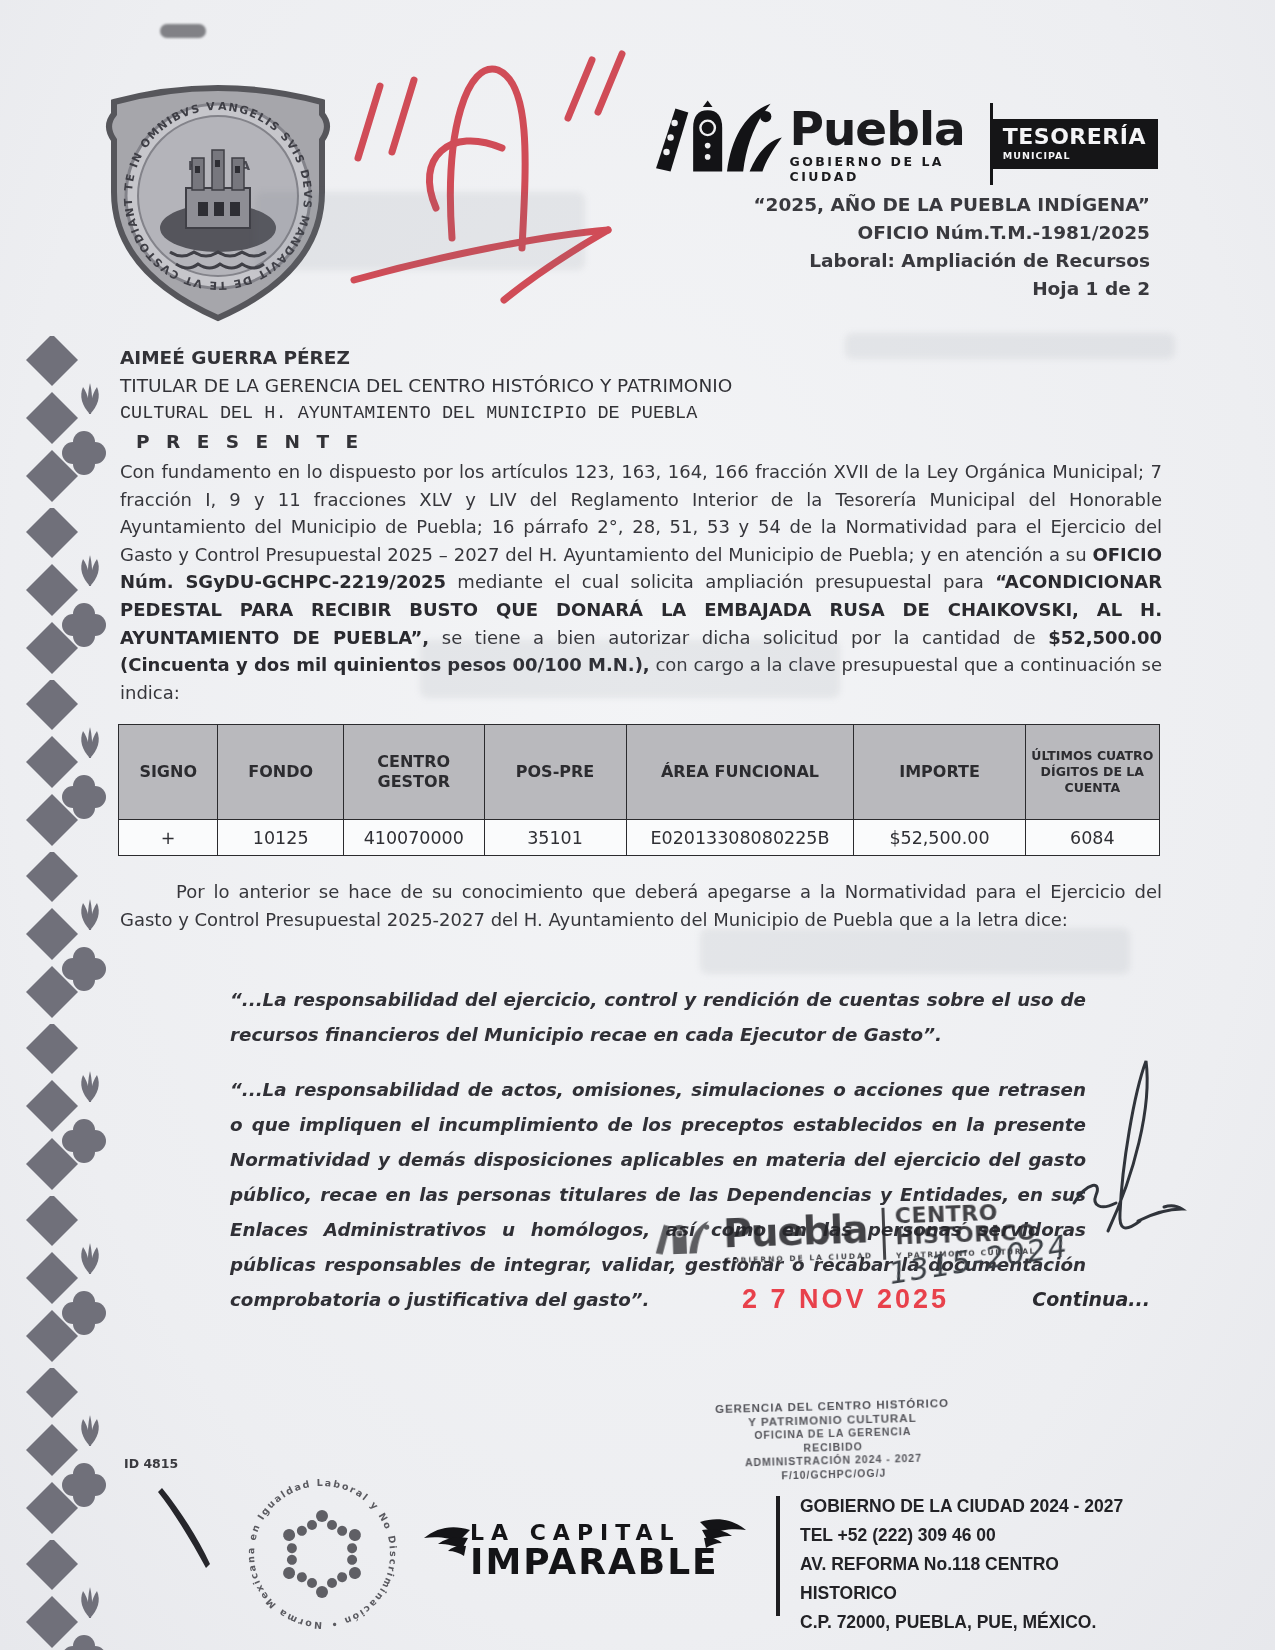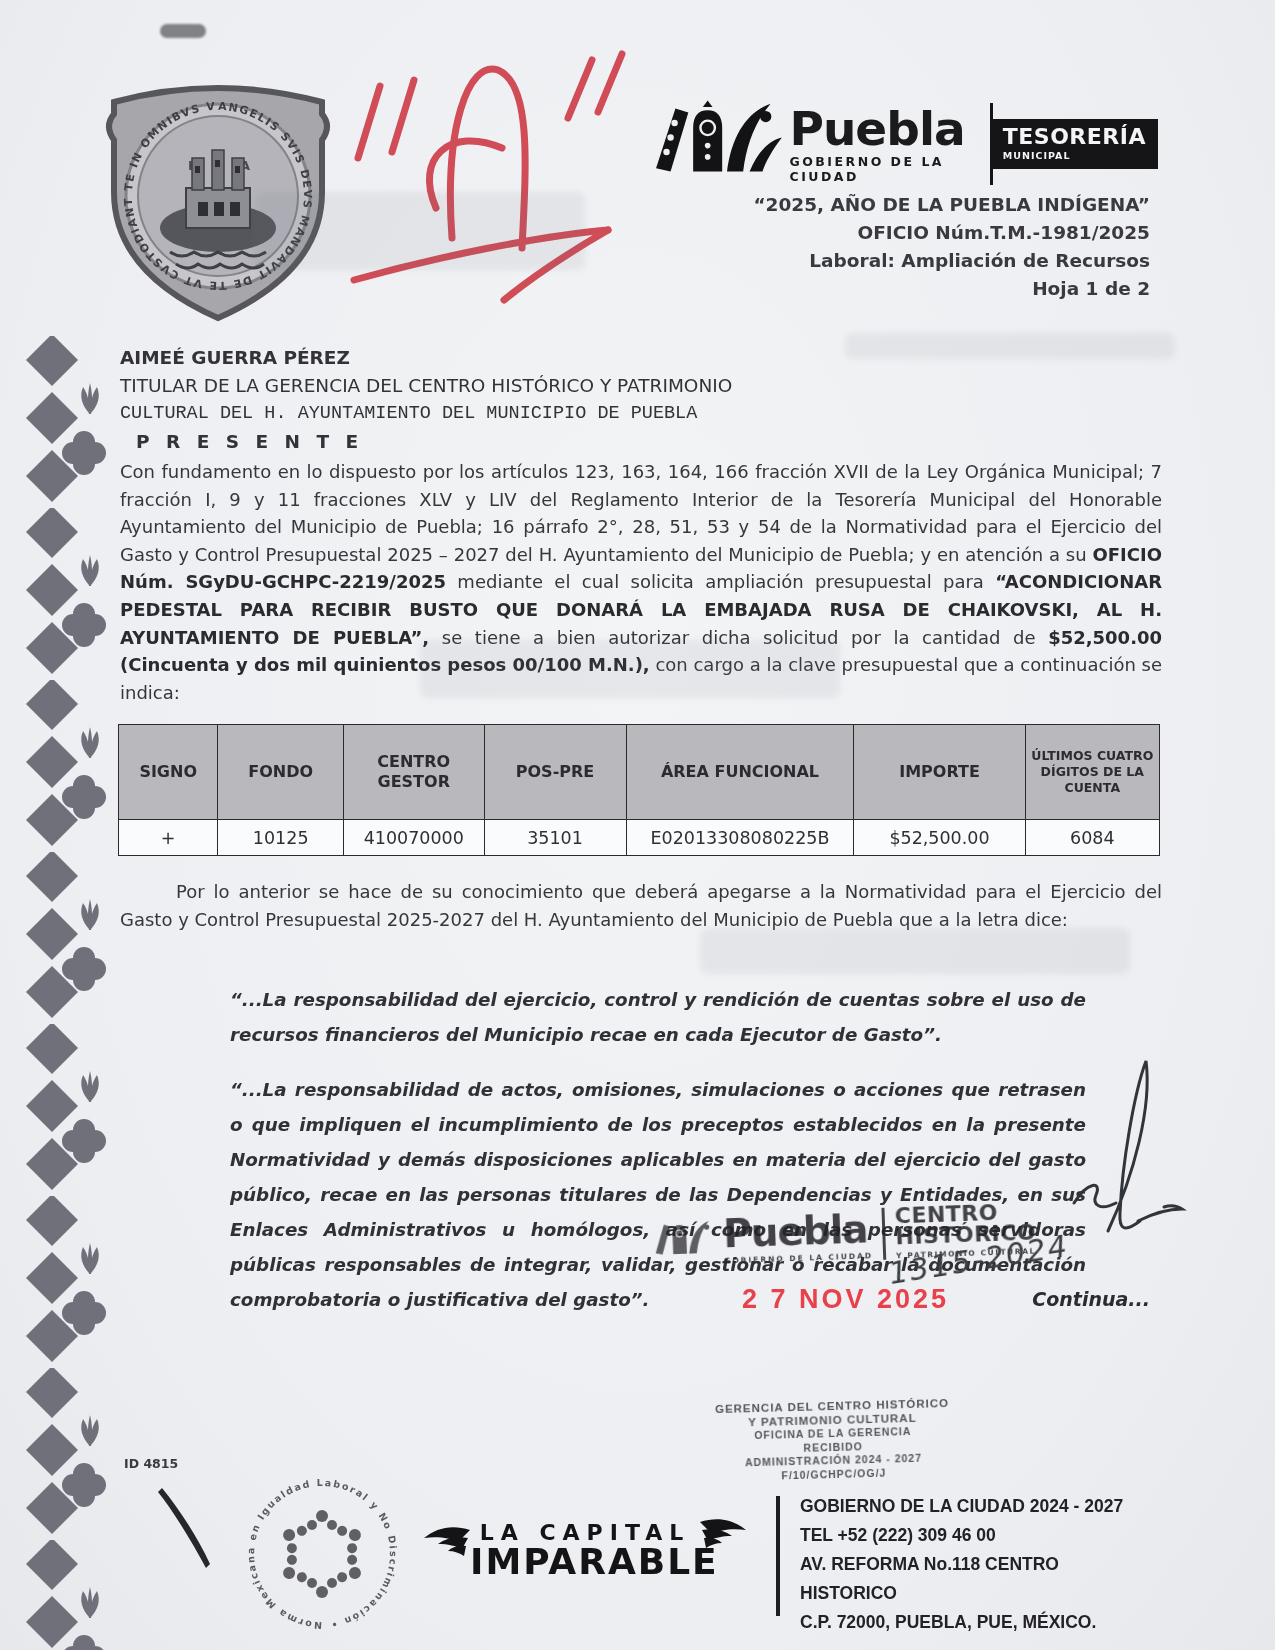--- a/index.html
+++ b/index.html
@@ -43,21 +43,21 @@
   #date-stamp{left:742px;top:1284px;font-size:27px;font-weight:700;letter-spacing:3px;color:#e8414b;filter:blur(.3px);font-family:"Liberation Sans",sans-serif;}
   #folio-hw{left:888px;top:1242px;font-size:30px;color:#3a3f45;transform:rotate(-9deg);font-style:italic;letter-spacing:2px;filter:blur(.2px);}
   #continua{left:1000px;top:1288px;width:150px;text-align:right;font-weight:700;font-style:italic;font-size:19px;color:#2b2b30;}
   #rx-stamp{left:688px;top:1400px;width:290px;transform:rotate(-1.5deg);text-align:center;color:#55555b;filter:blur(.25px);font-family:"Liberation Sans",sans-serif;}
   #rx-stamp .rx-line{font-size:11.5px;font-weight:700;letter-spacing:1px;line-height:13.5px;}
   #rx-stamp .rx-line:nth-child(n+3){font-size:10.5px;}
   
   #addr-bar{left:776px;top:1496px;width:4px;height:120px;background:#1d1d20;}
   #addr{left:800px;top:1492px;width:360px;font-family:"Liberation Sans",sans-serif;font-weight:700;font-size:17.5px;line-height:29px;color:#222226;}
   #doc-id{left:124px;top:1456px;font-size:12.5px;font-weight:700;color:#3a3a3f;}
-  #capital{left:470px;top:1520px;width:230px;text-align:center;color:#141417;}
+  #capital{left:470px;top:1520px;width:230px;text-align:left;color:#141417;}
   #capital .l1{font-size:22px;font-weight:800;letter-spacing:7px;}
   #capital .l2{font-size:36px;font-weight:800;letter-spacing:2px;margin-top:-4px;}
   
   .smudge{background:rgba(110,116,130,.10);filter:blur(3px);border-radius:8px;}
   svg{display:block;}
 </style>
 </head>
 <body>
 
 <div id="page">

